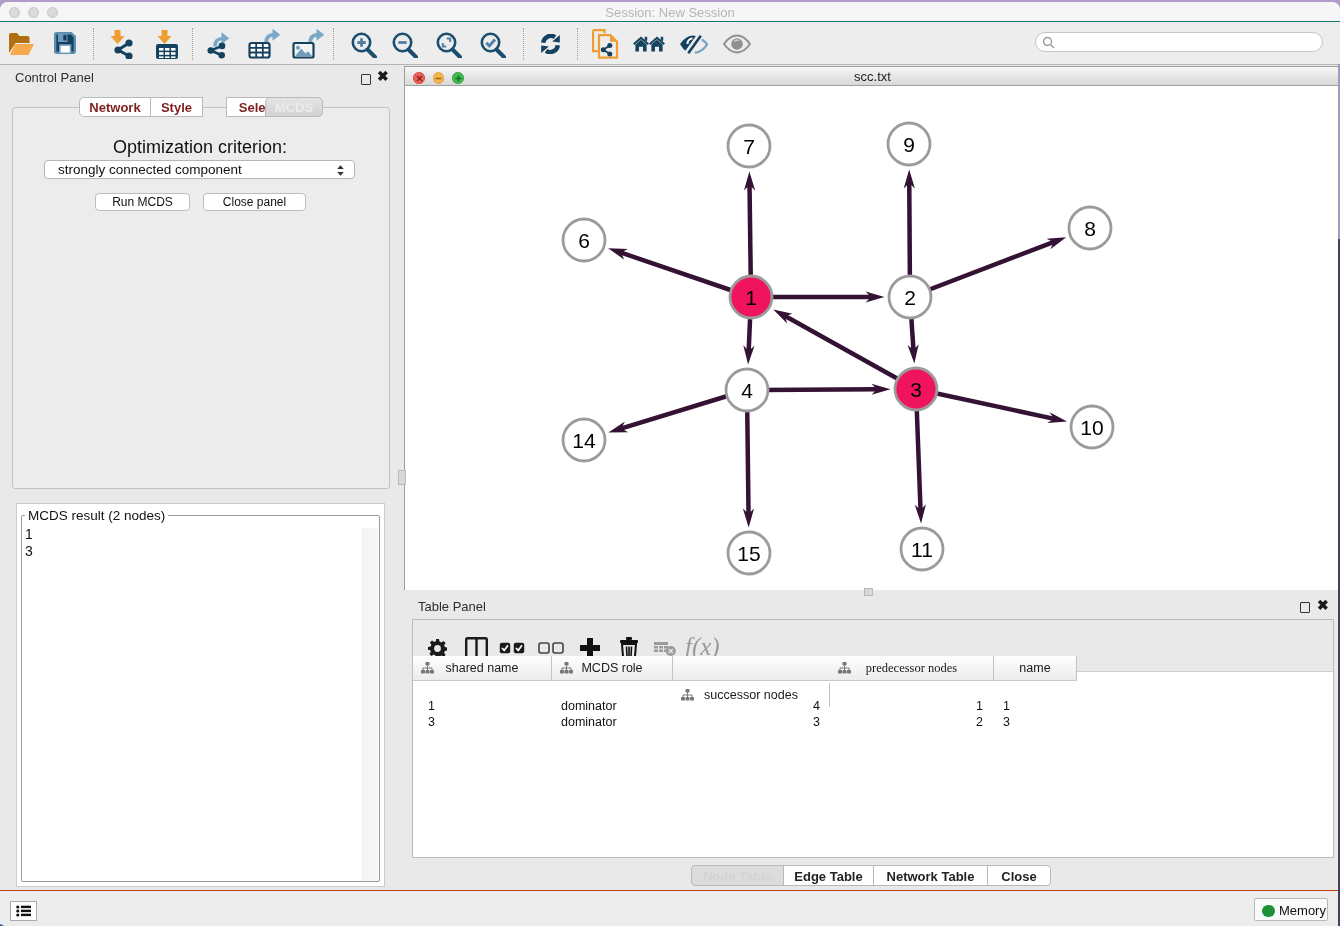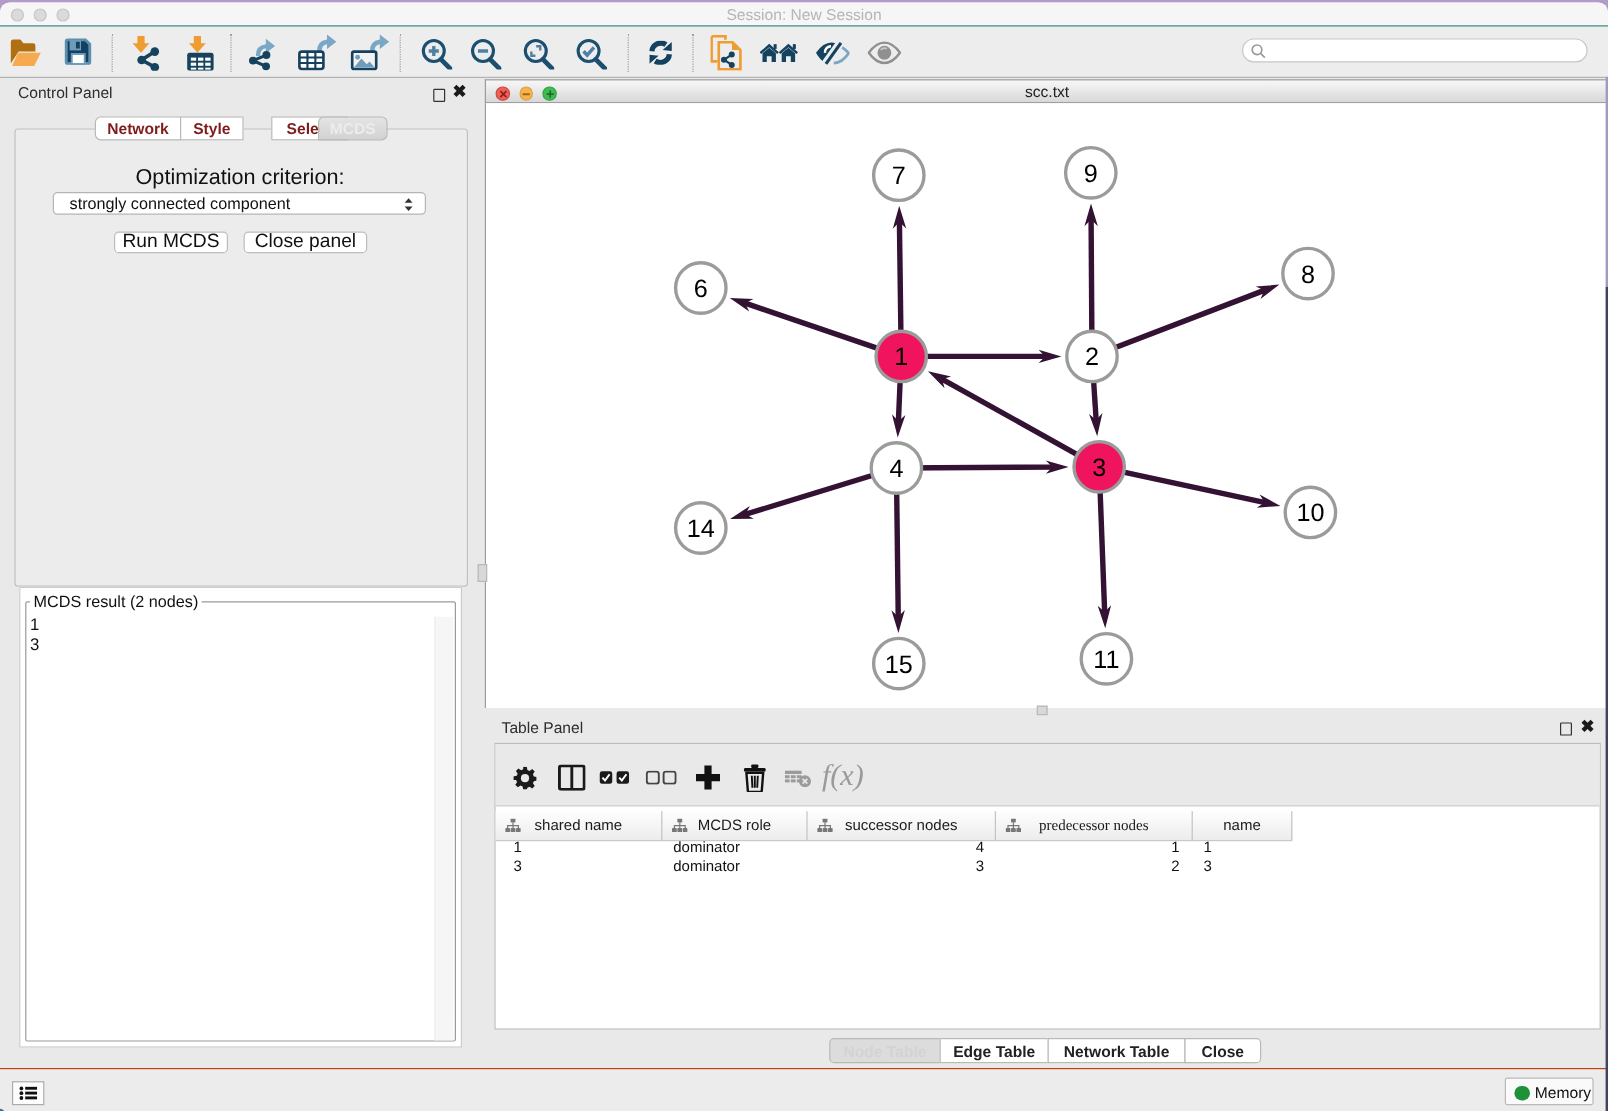--- a/index.html
+++ b/index.html
@@ -31,23 +31,23 @@
   .tab{position:absolute;height:20px;line-height:19px;background:#fff;
     border:1px solid #b9b9b9;box-sizing:border-box;font-size:13px;font-weight:bold;
     text-align:center;color:#7f1d1d;z-index:3;}
   #cp-panel{left:12px;top:107px;width:378px;height:382px;background:#ececec;
     border:1px solid #c2c2c2;border-radius:3px;box-sizing:border-box;}
   #opt-label{left:0px;top:137px;width:400px;text-align:center;font-size:18px;color:#111;}
   #opt-select{left:44px;top:160px;width:311px;height:19px;background:#fff;
     border:1px solid #b5b5b5;border-radius:4px;box-sizing:border-box;
     font-size:13.5px;color:#111;line-height:17px;padding-left:13px;}
   .btn{position:absolute;height:18px;background:#fff;border:1px solid #bdbdbd;
-    border-radius:4px;box-sizing:border-box;font-size:16px;color:#111;
+    border-radius:4px;box-sizing:border-box;font-size:12px;color:#111;
     text-align:center;line-height:16px;}
-  #cp-white{left:16px;top:489px;width:369px;height:384px;background:#fff;
+  #cp-white{left:16px;top:503px;width:369px;height:384px;background:#fff;
     border:1px solid #cccccc;box-sizing:border-box;}
   #fieldset{position:absolute;left:4px;top:11px;width:359px;height:367px;
     border:1px solid #9a9a9a;border-radius:2px;box-sizing:border-box;}
   #fieldset-legend{position:absolute;left:3px;top:-8px;background:#fff;
     padding:0 3px;font-size:13.5px;color:#111;white-space:nowrap;}
   
   #net-title{left:404px;top:66px;width:936px;height:20px;
     background:linear-gradient(#f7f7f7,#d8d8d8);border-bottom:1px solid #9f9f9f;
     border-top:1px solid #9f9f9f;border-left:1px solid #9c9c9c;box-sizing:border-box;}
   #net-title .t{position:absolute;left:0;right:0;top:2px;text-align:center;
@@ -55,21 +55,21 @@
   .mtl{position:absolute;top:5px;width:11.5px;height:11.5px;border-radius:50%;
     box-sizing:border-box;}
   #canvas{left:404px;top:86px;width:936px;height:504px;background:#fff;
     border-left:1px solid #9c9c9c;box-sizing:border-box;}
   
   #tp-title{left:418px;top:599px;font-size:13px;color:#2e2e2e;}
   #tp-box{left:412px;top:619px;width:922px;height:239px;background:#fff;
     border:1px solid #bcbcbc;box-sizing:border-box;}
   #tp-toolbar{position:absolute;left:0;top:0;width:920px;height:51px;
     background:#e9e9e9;border-bottom:1px solid #cfcfcf;}
-  #tp-header{position:absolute;left:0;top:56px;width:664px;height:24px;
+  #tp-header{position:absolute;left:0;top:36px;width:664px;height:24px;
     background:linear-gradient(#fefefe,#ececec);border-bottom:1px solid #c9c9c9;}
   .th{position:absolute;top:0;height:24px;border-right:1px solid #c3c3c3;
     box-sizing:border-box;}
   .th .lbl{position:absolute;top:5px;width:100%;text-align:center;
     font-size:12.5px;color:#1a1a1a;}
   .tree{position:absolute;left:8px;top:6px;}
   .cell{position:absolute;font-size:12.5px;color:#111;}
   .tabs2{position:absolute;height:21px;line-height:21px;background:#fff;
     border:1px solid #b9b9b9;box-sizing:border-box;font-size:13px;
     font-weight:bold;text-align:center;color:#222;}
@@ -418,21 +418,21 @@
             <g fill="#777">
               <rect x="4.5" y="0" width="4" height="3.4" rx="0.7"></rect>
               <rect x="0" y="8" width="4" height="3.4" rx="0.7"></rect>
               <rect x="4.5" y="8" width="4" height="3.4" rx="0.7"></rect>
               <rect x="9" y="8" width="4" height="3.4" rx="0.7"></rect>
               <path d="M6.5 3.4 v2.3 M2 8 v-2 h9 v2 M6.5 5.7 v2.3" stroke="#777" fill="none"></path>
             </g>
           </svg>
           <span class="lbl">MCDS role</span>
         </div>
-    <div class="th" style="left:260px;width:157px;">
+    <div class="th" style="left:260px;width:157px;margin-top:27px;">
           <svg class="tree" width="13" height="12" viewBox="0 0 13 12">
             <g fill="#777">
               <rect x="4.5" y="0" width="4" height="3.4" rx="0.7"></rect>
               <rect x="0" y="8" width="4" height="3.4" rx="0.7"></rect>
               <rect x="4.5" y="8" width="4" height="3.4" rx="0.7"></rect>
               <rect x="9" y="8" width="4" height="3.4" rx="0.7"></rect>
               <path d="M6.5 3.4 v2.3 M2 8 v-2 h9 v2 M6.5 5.7 v2.3" stroke="#777" fill="none"></path>
             </g>
           </svg>
           <span class="lbl">successor nodes</span>

